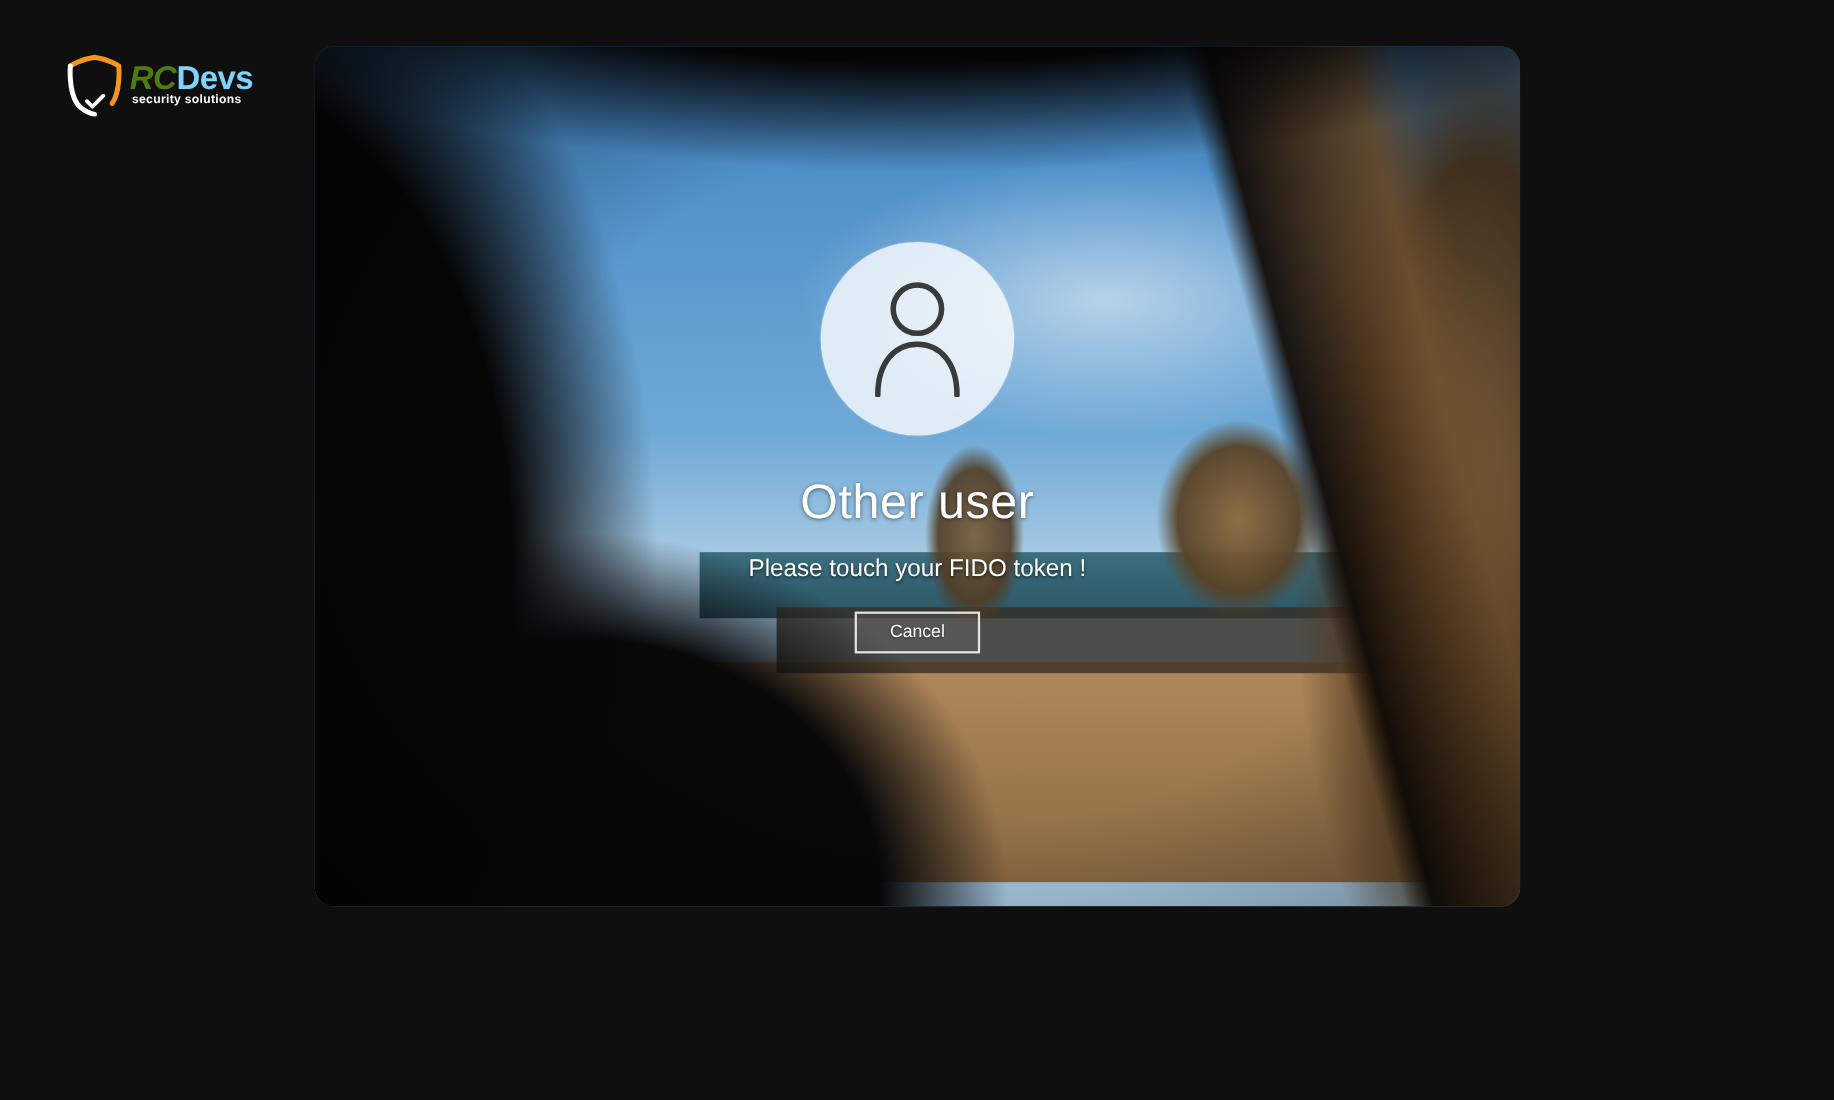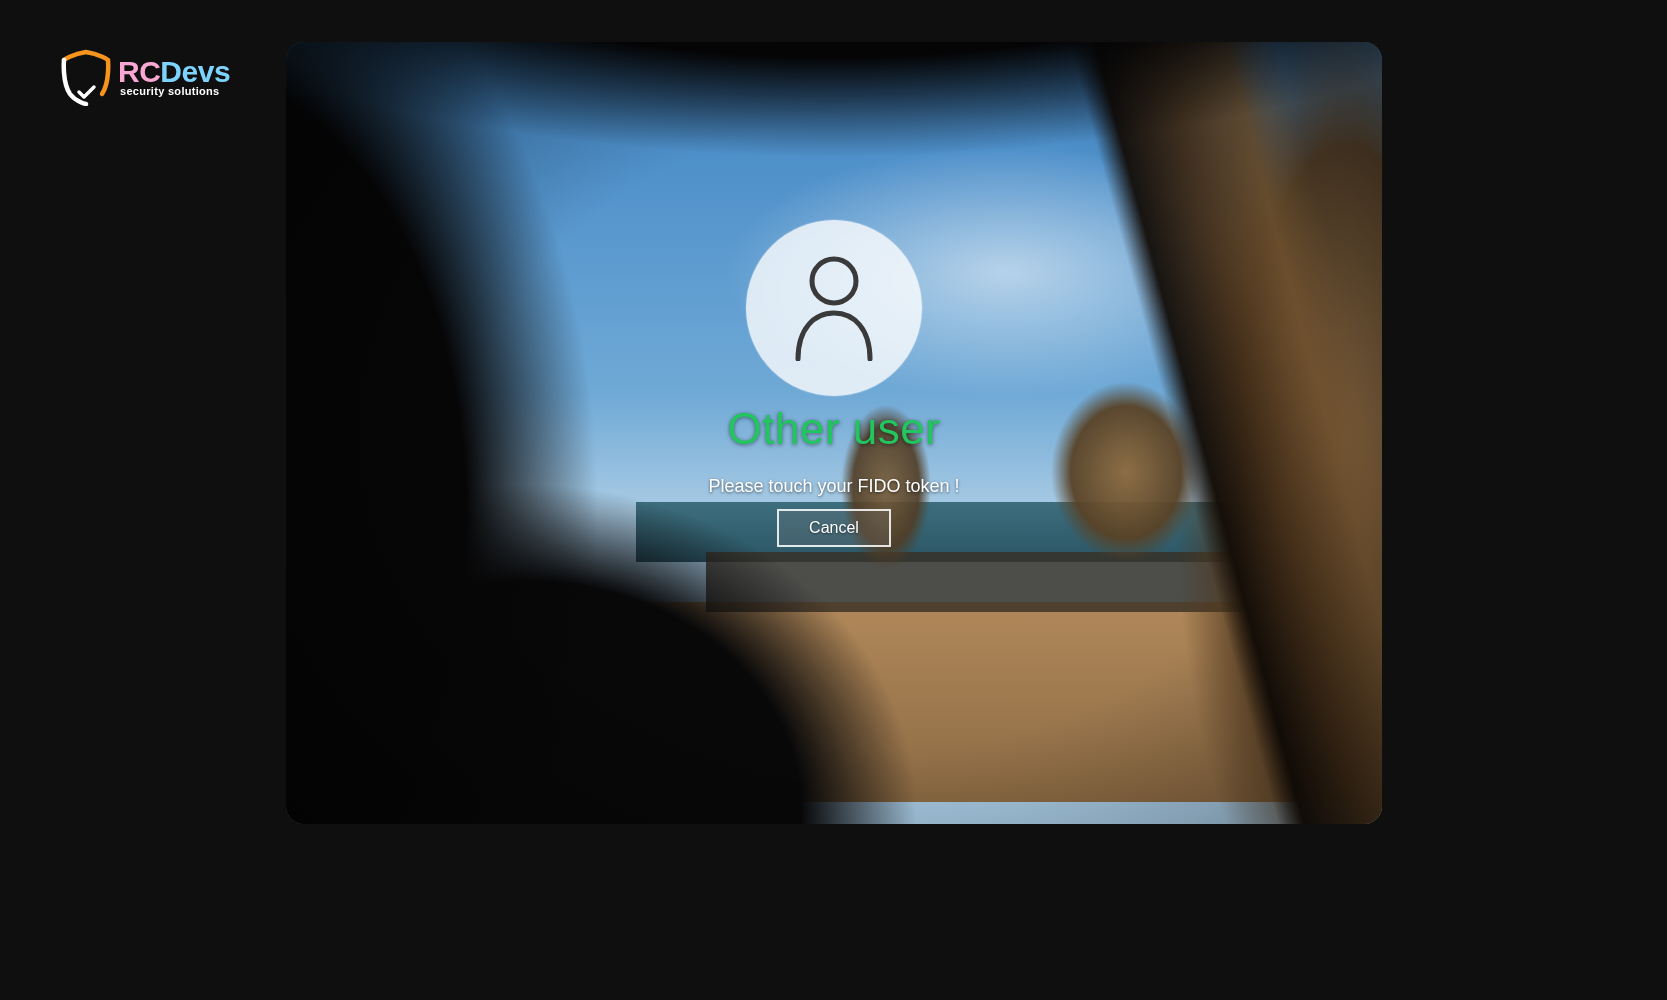--- a/index.html
+++ b/index.html
@@ -38,21 +38,22 @@
     }
 
     .logo-brand {
       font-size: 30px;
       font-weight: 700;
       line-height: 1;
       letter-spacing: -0.5px;
     }
 
     .logo-brand .rc {
-      color: #f9a8d4;
+      color: #4d7c0f;
+      font-style: italic;
     }
 
     .logo-brand .devs {
       color: #7dd3fc;
     }
 
     .logo-tagline {
       color: #ffffff;
       font-size: 11px;
       font-weight: 700;
@@ -126,38 +127,38 @@
       justify-content: center;
       box-shadow: 0 0 0 1px rgba(255,255,255,0.15);
     }
 
     .avatar-circle svg {
       width: 96px;
       height: 110px;
     }
 
     .user-title {
-      color: #22c55e;
+      color: #ffffff;
       font-size: 44px;
       font-weight: 300;
-      margin-top: 8px;
+      margin-top: 36px;
       letter-spacing: 0.5px;
       text-shadow: 0 1px 4px rgba(0,0,0,0.5);
     }
 
     .prompt-message {
       color: #ffffff;
-      font-size: 18px;
+      font-size: 22px;
       font-weight: 400;
       margin-top: 22px;
       text-shadow: 0 1px 3px rgba(0,0,0,0.6);
     }
 
     .cancel-button {
-      margin-top: 12px;
+      margin-top: 26px;
       padding: 8px 30px;
       background: rgba(120,120,120,0.25);
       border: 2px solid rgba(255,255,255,0.85);
       color: #ffffff;
       font-size: 16px;
       font-family: inherit;
       cursor: pointer;
       text-shadow: 0 1px 2px rgba(0,0,0,0.5);
     }
   </style>

